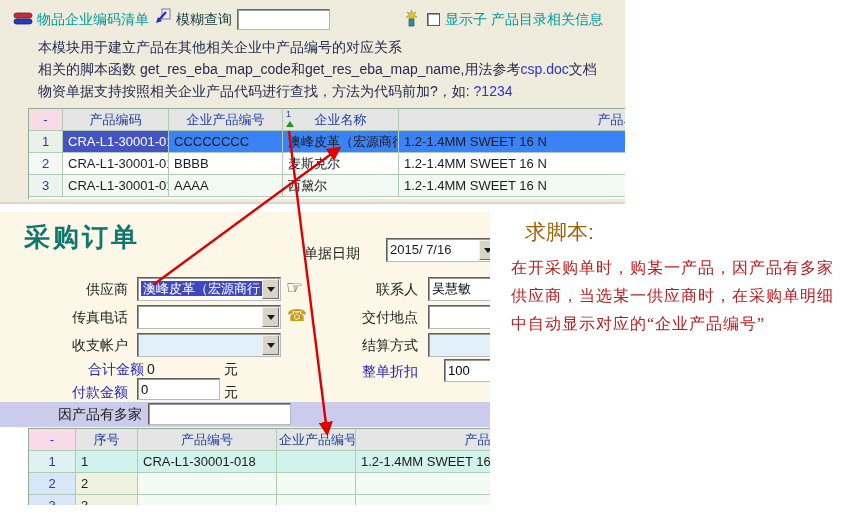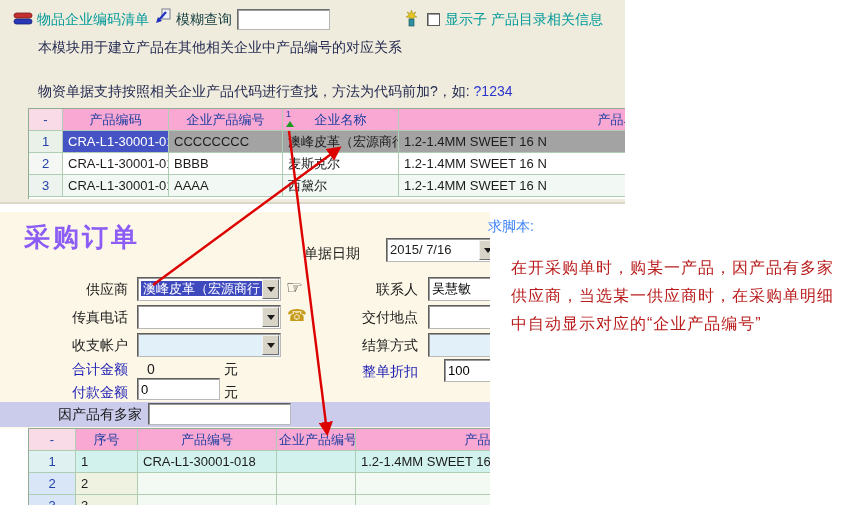--- a/index.html
+++ b/index.html
@@ -29,29 +29,29 @@
   .icon-box { position:absolute; display:inline-block; }
   .desc-line { position:absolute; left:38px; font-size:14px; color:#252b52; white-space:nowrap; }
   .desc-blue { color:#2a35cc; }
   
   .grid { position:absolute; overflow:hidden; background:#fff; border-top:1px solid #93ac96; border-left:1px solid #93ac96; }
   .g-row { display:flex; }
   .g-cell {
     flex:none; border-right:1px solid #aecdb3; border-bottom:1px solid #aecdb3;
     white-space:nowrap; overflow:hidden; padding:0 5px; font-size:13px;
   }
-  .g-head .g-cell { text-align:center; color:#1c3fa0; background:#f9a8d4; position:relative; padding:0 2px; }
+  .g-head .g-cell { text-align:center; color:#1c3fa0; background:#e5e5e5; position:relative; padding:0 2px; }
   .g-head .pink { background:#f9dbe7; }
   .rownum { text-align:center; color:#2242a8; padding:0 2px; }
   
   .map-table { left:28px; top:108px; width:597px; height:91px; }
   .map-table .g-head { height:23px; line-height:22px; }
   .map-table .g-row { height:22px; line-height:21px; }
   .mc0{width:34px;} .mc1{width:106px;} .mc2{width:114px;} .mc3{width:116px;} .mc4{width:450px;}
-  .map-r1 .g-cell { background:#a3a3a3; }
+  .map-r1 .g-cell { background:#3b82f6; }
   .map-r1 .rownum { background:#e9f1e9; }
   .map-r2 .g-cell { background:#ffffff; }
   .map-r2 .rownum { background:#f5f7f5; }
   .map-r3 .g-cell { background:#f2f9f4; }
   .map-r3 .rownum { background:#edf4ef; }
   .sel-cell { background:#4553c4 !important; color:#ffffff; }
   .sort-num { position:absolute; left:3px; top:0px; font-size:9px; color:#1c3fa0; line-height:10px; }
   .sort-tri { position:absolute; left:3px; top:12px; width:0; height:0;
     border:4px solid transparent; border-bottom:6px solid #1d9a1d; border-top:none; }
   
@@ -61,21 +61,21 @@
   .dc0{width:47px;} .dc1{width:62px;} .dc2{width:139px;} .dc3{width:79px;} .dc4{width:270px;}
   .det-r1 .g-cell { background:#d2f2ed; }
   .det-r1 .rownum { background:#dff1f1; }
   .det-r2 .g-cell, .det-r3 .g-cell { background:#f3faf3; }
   .det-r2 .rownum, .det-r3 .rownum { background:#d8e6f8; }
   .det-r2 .seqcell, .det-r3 .seqcell { background:#eff2e1; }
   
   .po-block { position:absolute; left:0; top:212px; width:490px; height:216px;
     background:#fcf7e6; overflow:hidden; }
   .po-title { position:absolute; left:24px; top:8px; font-size:26px; font-weight:bold;
-    color:#8b5cf6; letter-spacing:3px; font-family:"Liberation Serif","DejaVu Serif",serif; white-space:nowrap; }
+    color:#0f766e; letter-spacing:3px; font-family:"Liberation Serif","DejaVu Serif",serif; white-space:nowrap; }
   .lab { position:absolute; font-size:14px; color:#1c1c1c; text-align:right; white-space:nowrap; }
   .lab-blue { color:#1f1fb4; }
   .field {
     position:absolute; background:#fff; height:24px;
     border:1px solid #5f5f5f; border-right-color:#b9b9b9; border-bottom-color:#b9b9b9;
     box-shadow:inset 1px 1px 0 #999; font-size:13px; line-height:22px; padding:0 3px;
     overflow:hidden; white-space:nowrap;
   }
   .field.blue-bg { background:#e2f0fa; }
   .combo-arrow {
@@ -89,21 +89,21 @@
   .inp {
     position:absolute; background:#fff; border:1px solid #5f5f5f;
     border-right-color:#b9b9b9; border-bottom-color:#b9b9b9;
     box-shadow:inset 1px 1px 0 #999; font-size:13px; padding:0 3px;
     font-family:"Liberation Sans","DejaVu Sans",sans-serif;
   }
   .unit { position:absolute; font-size:14px; color:#1c1c1c; }
   .lav-band { position:absolute; left:0; top:190px; width:490px; height:25px; background:#cbcbec; }
   .glyph-icon { position:absolute; line-height:1; }
   
-  .note-head { position:absolute; left:488px; top:218px; font-size:14px; color:#3b82f6; white-space:nowrap; }
+  .note-head { position:absolute; left:525px; top:218px; font-size:21px; color:#a16207; white-space:nowrap; }
   .note-line { position:absolute; left:511px; font-size:16px; color:#b91c1c; white-space:nowrap; letter-spacing:1px; }
   
   .overlay { position:absolute; left:0; top:0; width:847px; height:518px; z-index:40; pointer-events:none; }
 </style>
 </head>
 <body>
 
 <div class="page">
 
   <div class="top-block">
@@ -131,20 +131,21 @@
       <svg width="15" height="19" viewBox="0 0 15 19">
         <path d="M7.5 1 L8.6 4.4 L12 3 L9.8 6 L13 8 L9 8.4 L9.6 12 L7.5 9.4 L5.4 12 L6 8.4 L2 8 L5.2 6 L3 3 L6.4 4.4 Z" fill="#e6c520" stroke="#9a8410" stroke-width="0.5"></path>
         <rect x="5" y="10" width="5" height="7" fill="#2f8fa0" stroke="#1a5a66" stroke-width="0.7"></rect>
       </svg>
     </span>
 
     <span class="tb-check"></span>
     <span class="tb-show">显示子 产品目录相关信息</span>
 
     <div class="desc-line" style="top:39px;">本模块用于建立产品在其他相关企业中产品编号的对应关系</div>
+    <div class="desc-line" style="top:61px;"><span>相关的脚本函数 get_res_eba_map_code和get_res_eba_map_name,用法参考</span><span class="desc-blue">csp.doc</span><span>文档</span></div>
     <div class="desc-line" style="top:83px;"><span>物资单据支持按照相关企业产品代码进行查找，方法为代码前加?，如: </span><span class="desc-blue">?1234</span></div>
   </div>
 
   <div class="grid map-table">
     <div class="g-row g-head">
       <div class="g-cell mc0 pink">-</div>
       <div class="g-cell mc1">产品编码</div>
       <div class="g-cell mc2">企业产品编号</div>
       <div class="g-cell mc3">
         <span class="sort-num">1</span>
@@ -198,21 +199,21 @@
       <span class="combo-arrow"></span>
     </div>
     <span class="glyph-icon" style="left:287px; top:96px; font-size:16px; color:#c69b1a;">☎</span>
 
     <div class="lab" style="left:58px; top:125px; width:70px;">收支帐户</div>
     <div class="field blue-bg" style="left:137px; top:121px; width:144px;">
       <span></span>
       <span class="combo-arrow"></span>
     </div>
 
-    <div class="lab lab-blue" style="left:58px; top:149px; width:70px;text-align:right;">合计金额</div>
+    <div class="lab lab-blue" style="left:74px; top:149px; width:70px;text-align:right;">合计金额</div>
     <div class="unit" style="left:147px; top:149px;">0</div>
     <div class="unit" style="left:224px; top:149px;">元</div>
 
     <div class="lab lab-blue" style="left:58px; top:172px; width:70px;">付款金额</div>
     <input class="inp" style="left: 137px; top: 166px; width: 83px; height: 22px;" value="0">
     <div class="unit" style="left:224px; top:172px;">元</div>
 
     <div class="lab" style="left:338px; top:69px; width:80px;">联系人</div>
     <input class="inp" style="left: 428px; top: 65px; width: 75px; height: 24px;" value="吴慧敏">
 
@@ -257,21 +258,21 @@
       <div class="g-cell dc1 seqcell">3</div>
       <div class="g-cell dc2"></div>
       <div class="g-cell dc3"></div>
       <div class="g-cell dc4"></div>
     </div>
   </div>
 
   <div class="note-head">求脚本:</div>
   <div class="note-line" style="top:258px;">在开采购单时，购某一产品，因产品有多家</div>
   <div class="note-line" style="top:286px;">供应商，当选某一供应商时，在采购单明细</div>
-  <div class="note-line" style="top:314px;">中自动显示对应的“企业产品编号”</div>
+  <div class="note-line" style="top:314px;font-family:Liberation Serif, serif;">中自动显示对应的“企业产品编号”</div>
 
   <svg class="overlay">
     <defs>
       <marker id="ah" markerWidth="6" markerHeight="6" refX="4.2" refY="3" orient="auto">
         <polygon points="0,0 6,3 0,6" fill="#dd0000"></polygon>
       </marker>
     </defs>
     <line x1="153" y1="285" x2="338" y2="149" stroke="#dd0000" stroke-width="2.4" marker-end="url(#ah)"></line>
     <line x1="289" y1="131" x2="327" y2="432" stroke="#dd0000" stroke-width="2.4" marker-end="url(#ah)"></line>
   </svg>

